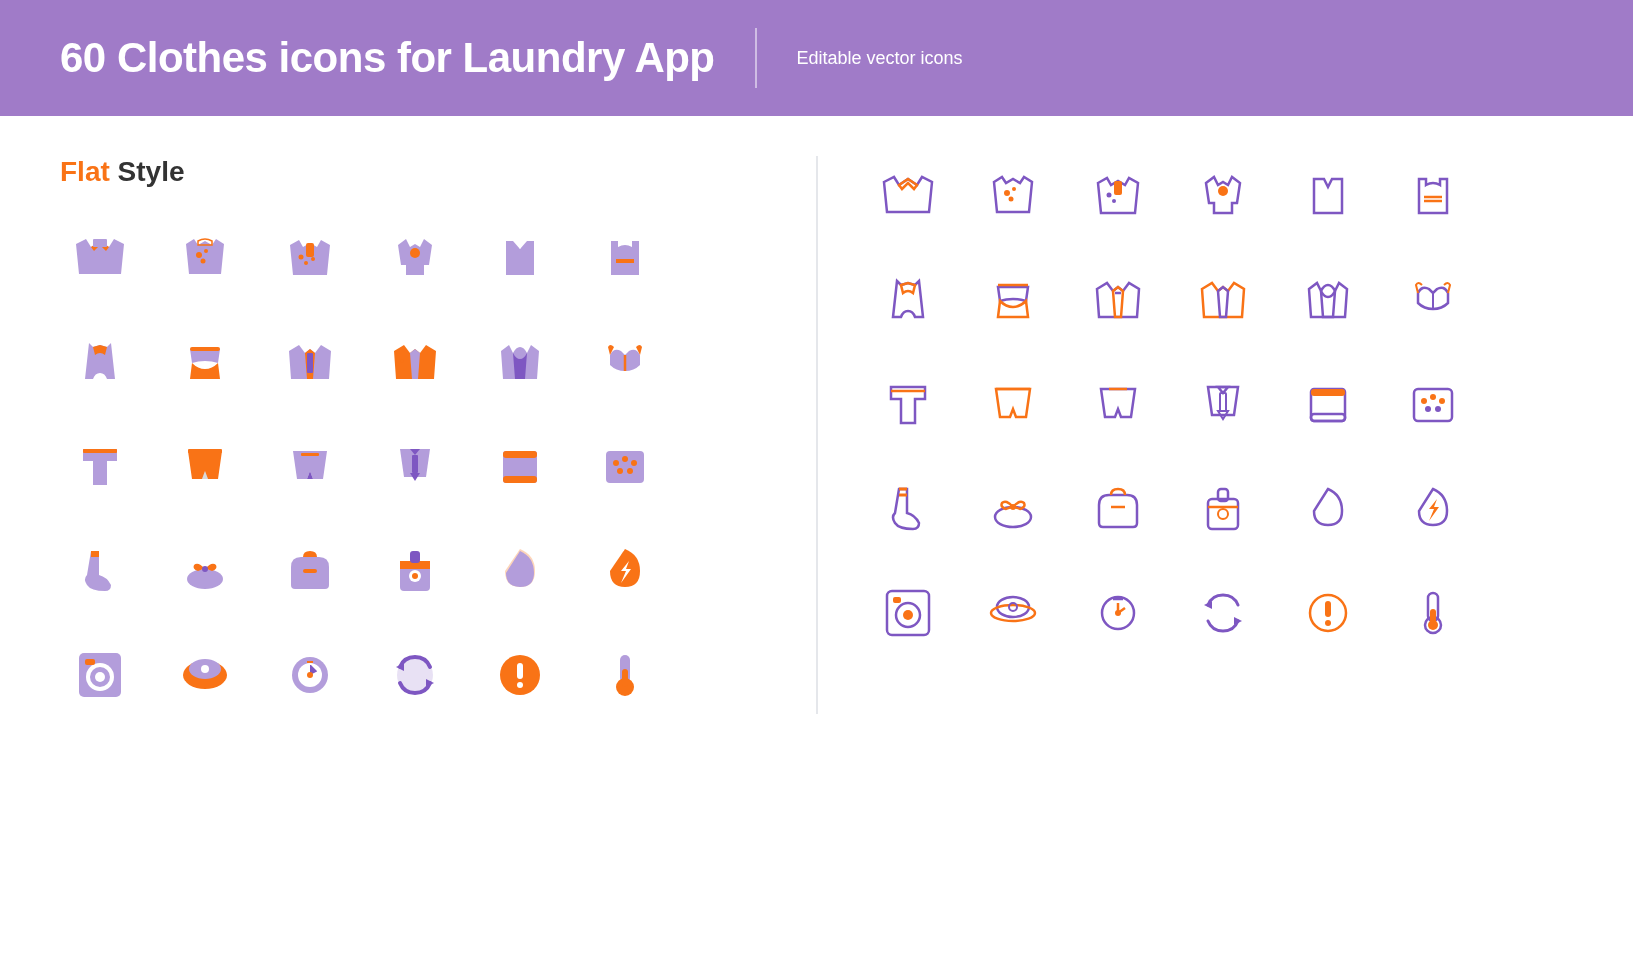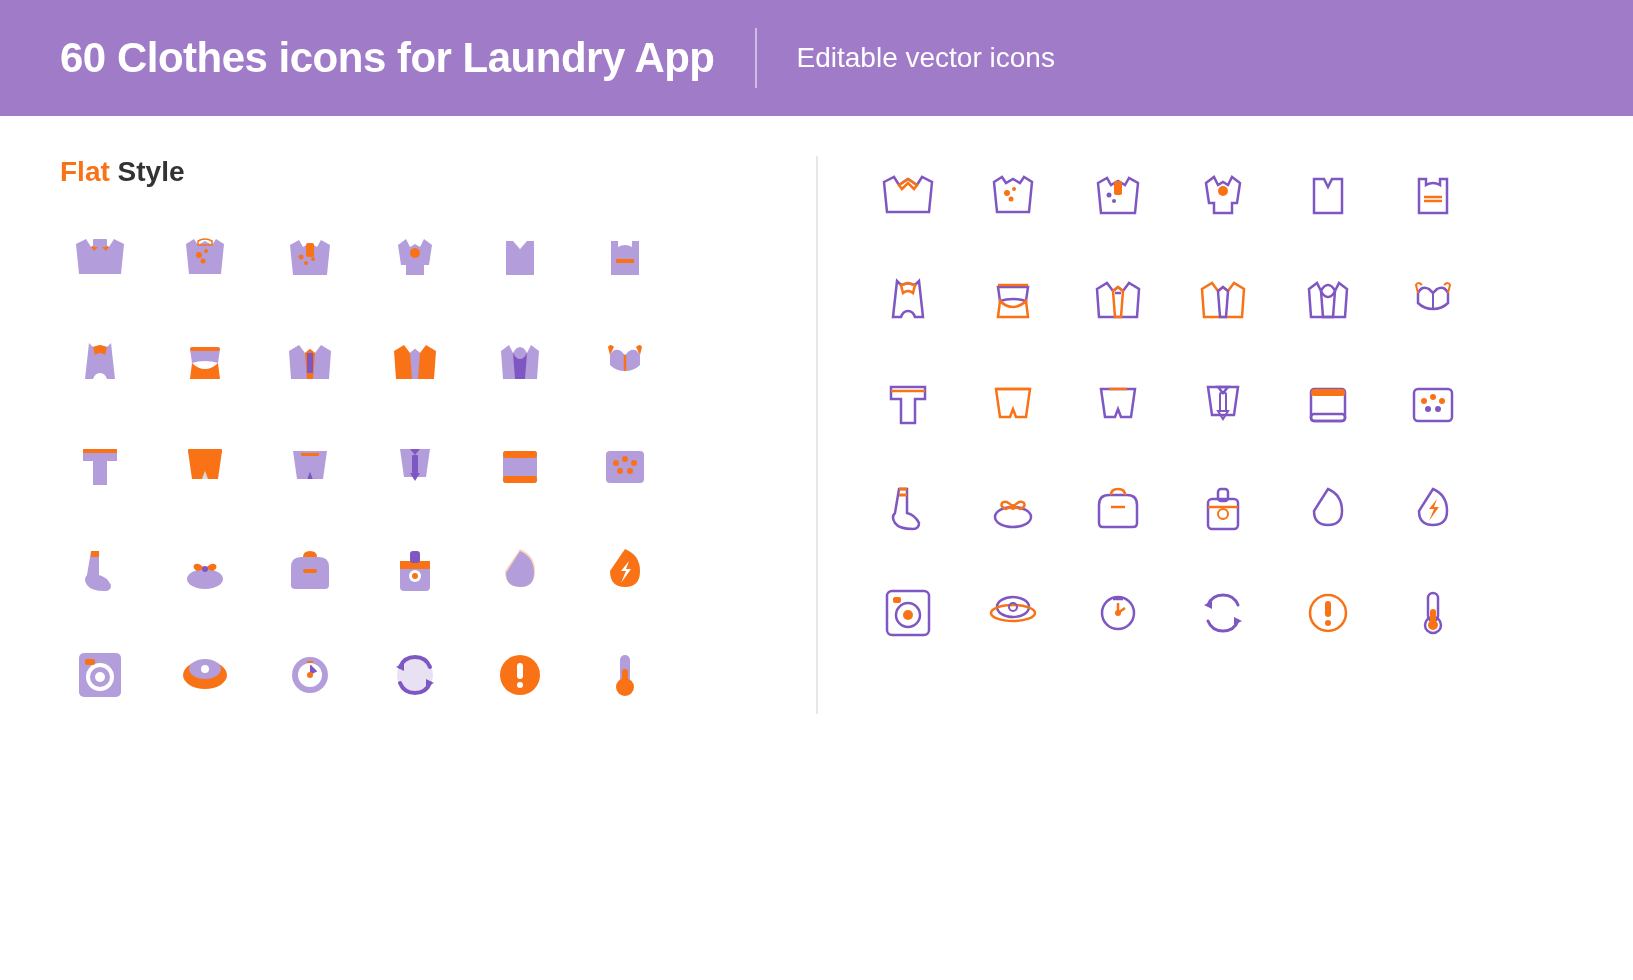--- a/index.html
+++ b/index.html
@@ -27,21 +27,21 @@
       letter-spacing: -0.5px;
     }
     .header-divider {
       width: 2px;
       height: 60px;
       background: rgba(255,255,255,0.5);
       margin: 0 10px;
     }
     .header-subtitle {
       color: #fff;
-      font-size: 28px;
+      font-size: 18px;
       font-weight: 400;
     }
     .main-content {
       display: flex;
       padding: 40px 60px 20px 60px;
       gap: 40px;
     }
     .section {
       flex: 1;
     }

